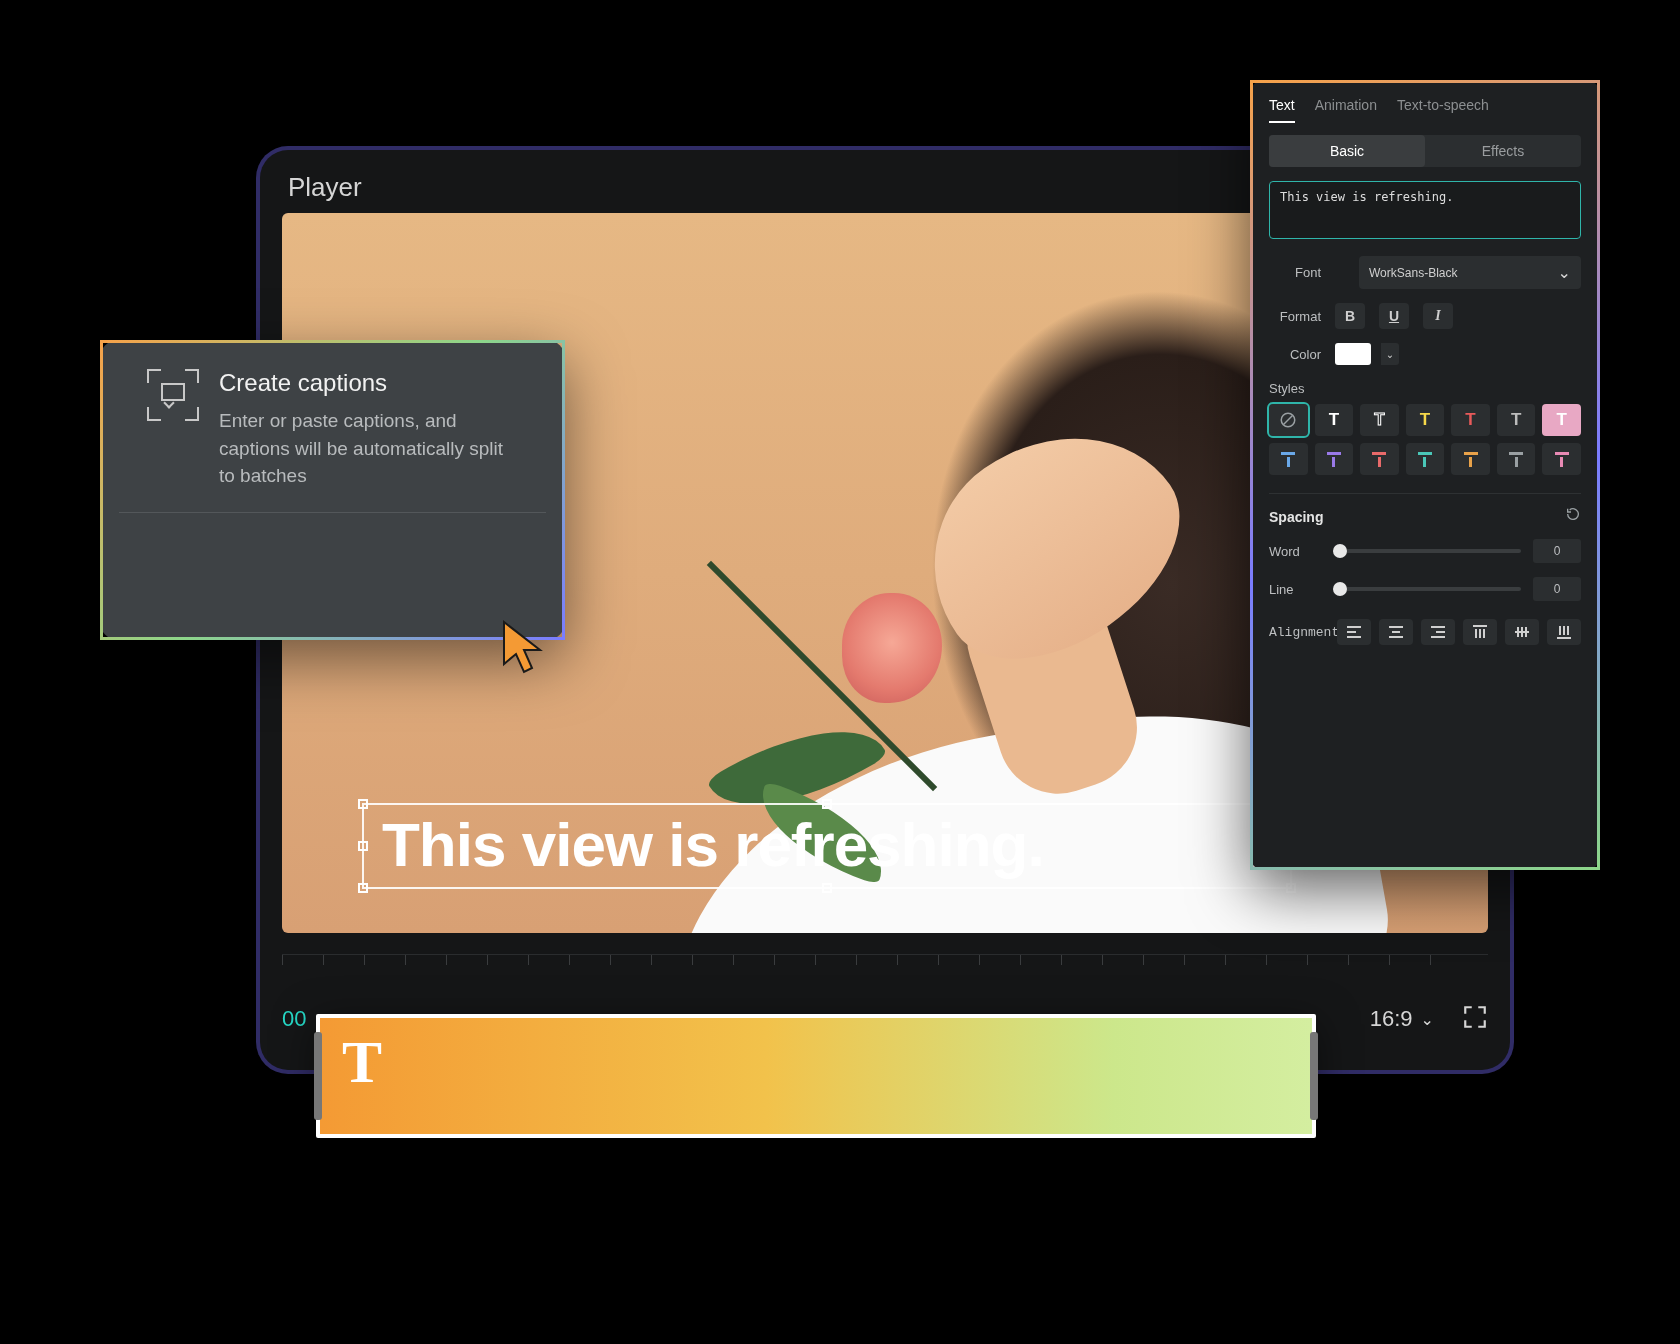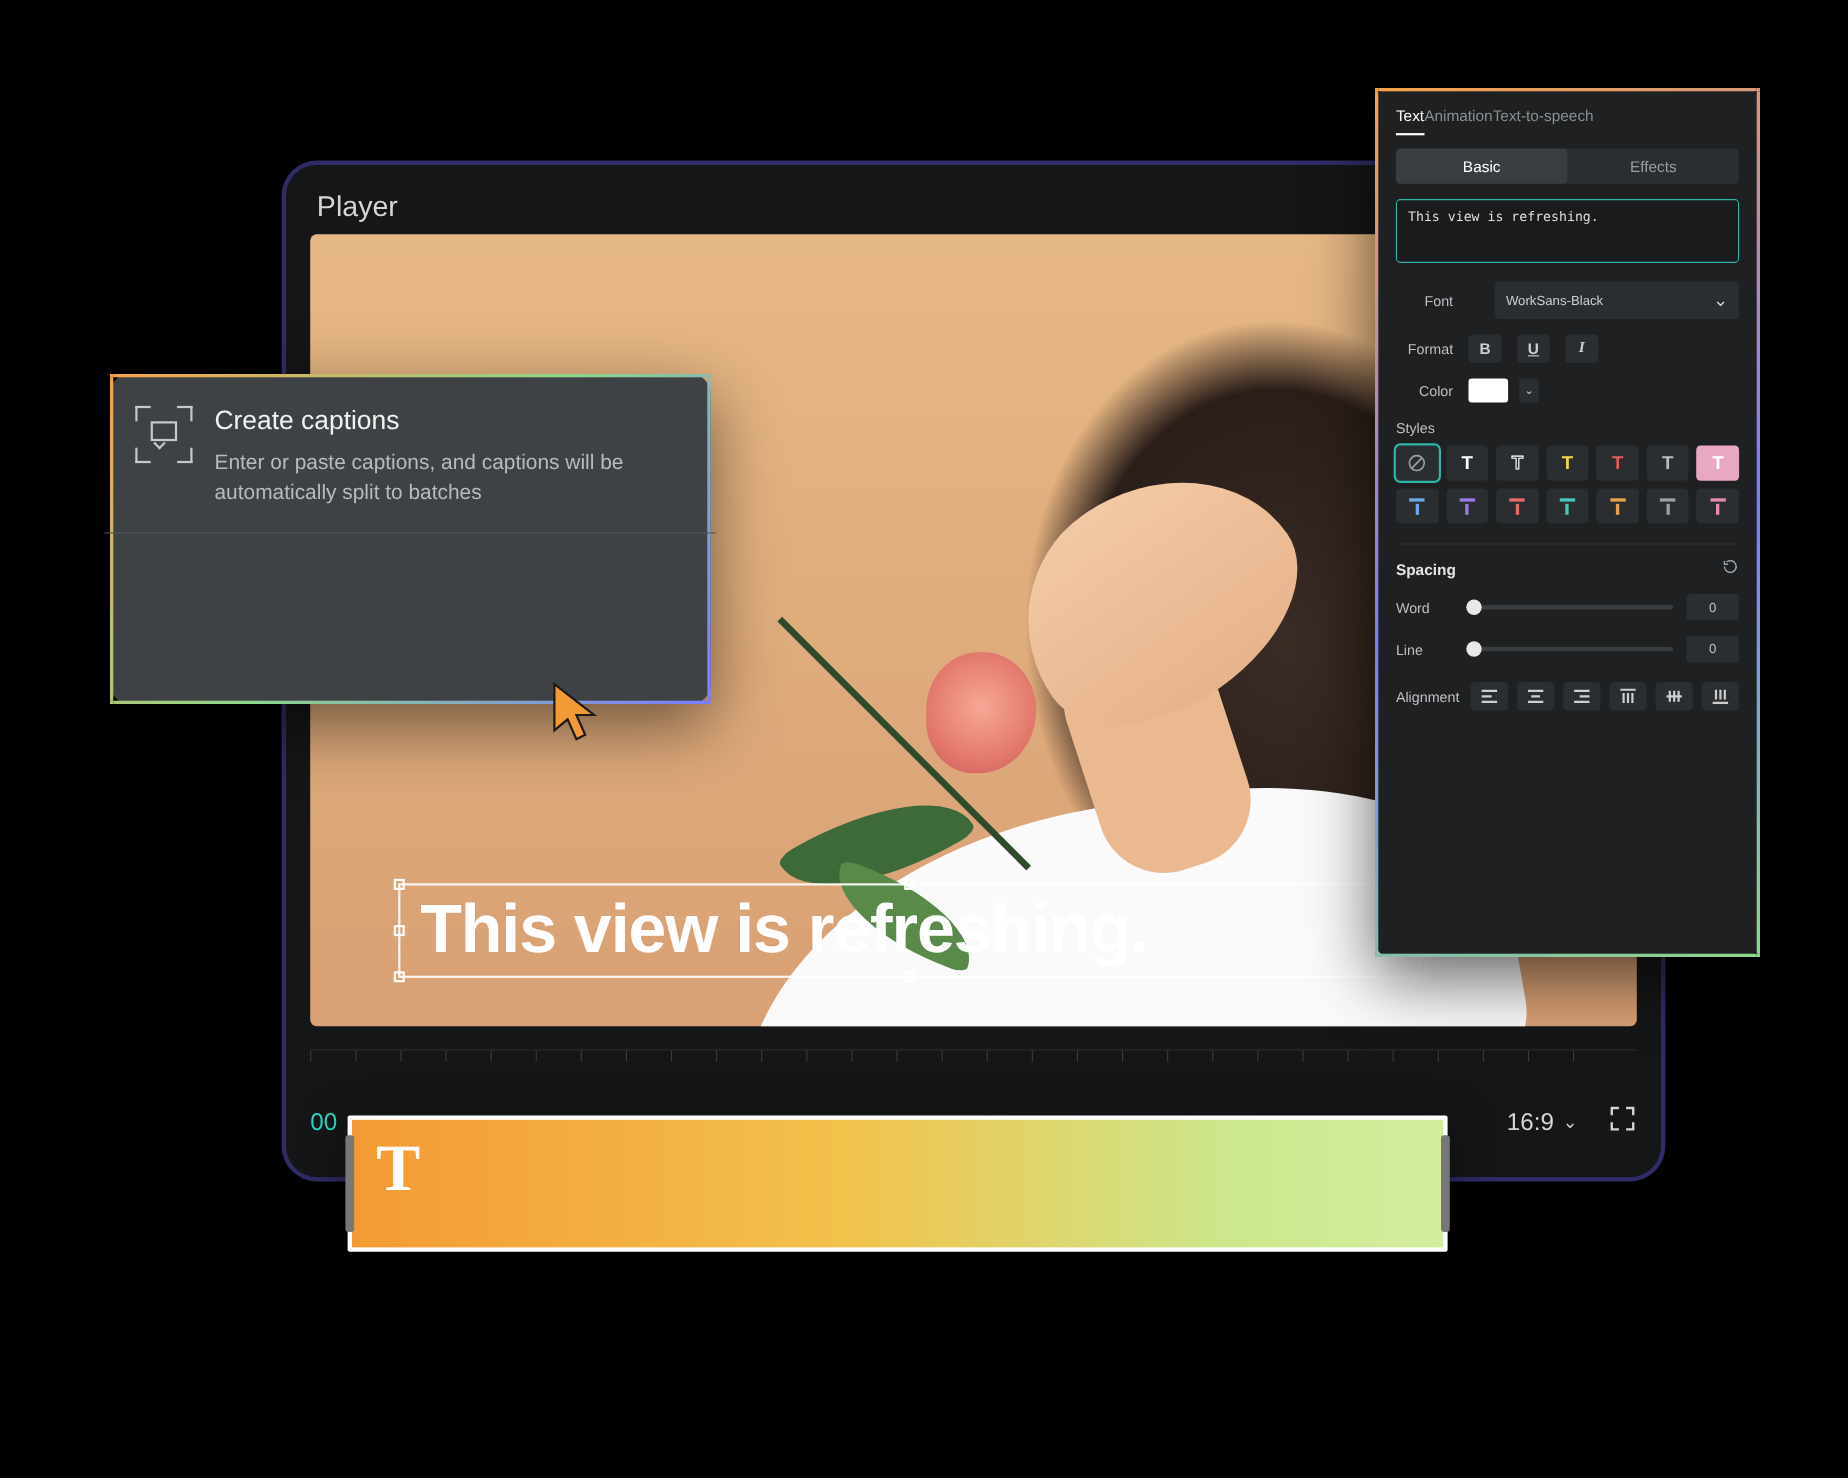--- a/index.html
+++ b/index.html
@@ -43,22 +43,22 @@
   .timeline-ticks span{ width:3.4%; height:10px; border-left:1px solid #3a3c3e;}
   .footer-row { display:flex; align-items:center; justify-content:space-between; margin-top:20px;}
   .ts { color:#26d9c7; font-size:22px;}
   .ratio-group{ display:flex; gap:28px; align-items:center;}
   .ratio { color:#d5d5d5; font-size:22px; display:flex; align-items:center; gap:8px;}
   .chev-down{ font-size:16px; color:#d5d5d5;}
   .fullscreen-ic svg{width:26px;height:26px;}
 
   
   .captions-popup {
-    position:absolute; left:100px; top:340px; width:546px; height:300px;
-    background:#3e4245; border-radius:18px; padding:26px 20px;
+    position:absolute; left:100px; top:340px; width:465px; height:300px;
+    background:#3e4245; border-radius:18px; padding:26px 44px;
     border:3px solid; border-image: linear-gradient(135deg,#f6a24a 0%, #8dd68a 50%, #7a7cff 100%) 1;
     box-shadow: 0 20px 60px rgba(0,0,0,0.5);
   }
   .cp-head{ display:flex; gap:20px;}
   .cp-icon{ width:52px; height:52px; flex-shrink:0; position:relative;}
   .cp-icon .corner{position:absolute; width:14px; height:14px; border:2px solid #c8c8c8;}
   .cp-icon .c-tl{left:0; top:0; border-right:0; border-bottom:0;}
   .cp-icon .c-tr{right:0; top:0; border-left:0; border-bottom:0;}
   .cp-icon .c-bl{left:0; bottom:0; border-right:0; border-top:0;}
   .cp-icon .c-br{right:0; bottom:0; border-left:0; border-top:0;}
@@ -75,21 +75,21 @@
   .cursor svg{width:50px;height:60px;}
 
   
   .inspector {
     position:absolute; right:80px; top:80px; width:350px; height:790px;
     background:#1e2022; border-radius:14px; padding:14px 16px;
     border:3px solid; border-image: linear-gradient(160deg,#f6a24a 0%, #7a7cff 55%, #8dd68a 100%) 1;
     box-shadow: 0 20px 60px rgba(0,0,0,0.6);
     color:#cfcfcf; font-size:14px;
   }
-  .tabs{ display:flex; font-size:14px; margin-bottom:12px;}
+  .tabs{ display:flex; gap:20px; font-size:14px; margin-bottom:12px;}
   .tabs .tab{ color:#8c8f91; padding-bottom:8px;}
   .tabs .tab.active{ color:#fff; border-bottom:2px solid #fff;}
   .seg{ display:flex; background:#2b2e30; border-radius:4px; margin-bottom:14px;}
   .seg .seg-btn{ flex:1; text-align:center; padding:8px 0; color:#9a9d9f;}
   .seg .seg-btn.active{ background:#3a3d3f; color:#fff; border-radius:4px;}
   .text-input{ width:100%; height:58px; background:#191b1c; border:1px solid #2fb5aa; border-radius:4px; padding:8px 10px; color:#dedede; font-size:12px; resize:none;}
   .row{ display:flex; align-items:center; gap:14px; margin-top:14px;text-align:right;}
   .lbl{ width:52px; color:#bdbfc1; font-size:13px;}
   .font-select{ flex:1; background:#2b2e30; border-radius:4px; padding:7px 10px; display:flex; justify-content:space-between; align-items:center; font-size:12px;margin-left:24px;}
   .fmt-btn{ width:30px; height:26px; background:#2b2e30; border-radius:4px; display:flex; align-items:center; justify-content:center; font-size:14px; font-weight:700;}
@@ -108,21 +108,21 @@
   .bar{ height:18px; display:flex; flex-direction:column; align-items:center; justify-content:center; gap:2px;}
   .bar .t{ width:14px; height:3px;} .bar .stem2{width:3px;height:10px;}
   .divider{ border:0; border-top:1px solid #2e3133; margin:18px 0 12px;}
   .spacing-head{ display:flex; justify-content:space-between; align-items:flex-end;}
   .reset-ic svg{width:16px;height:16px;}
   .slider-row{ display:flex; align-items:center; gap:12px; margin-top:14px;}
   .slider{ flex:1; height:4px; background:#3a3d3f; border-radius:2px; position:relative;}
   .slider .knob{ position:absolute; left:0; top:-5px; width:14px; height:14px; background:#e8e8e8; border-radius:50%;}
   .num-box{ width:48px; height:24px; background:#2b2e30; border-radius:3px; display:flex; align-items:center; justify-content:center; font-size:12px; color:#bdbfc1;}
   .align-row{ display:flex; align-items:center; gap:8px; margin-top:18px;}
-  .align-row .lbl{ width:60px;}
+  .align-row .lbl{ width:60px;font-family:Liberation Mono, monospace;}
   .align-btn{ width:34px; height:26px; background:#2b2e30; border-radius:4px; display:flex; align-items:center; justify-content:center;}
   .align-btn svg{ width:16px; height:14px;}
 
   
   .bottom-bar{
     position:absolute; left:316px; top:1014px; width:1000px; height:124px;
     background:#fff; padding:4px; border-radius:2px;
     box-shadow: 0 10px 40px rgba(0,0,0,0.5);
   }
   .bottom-inner{

